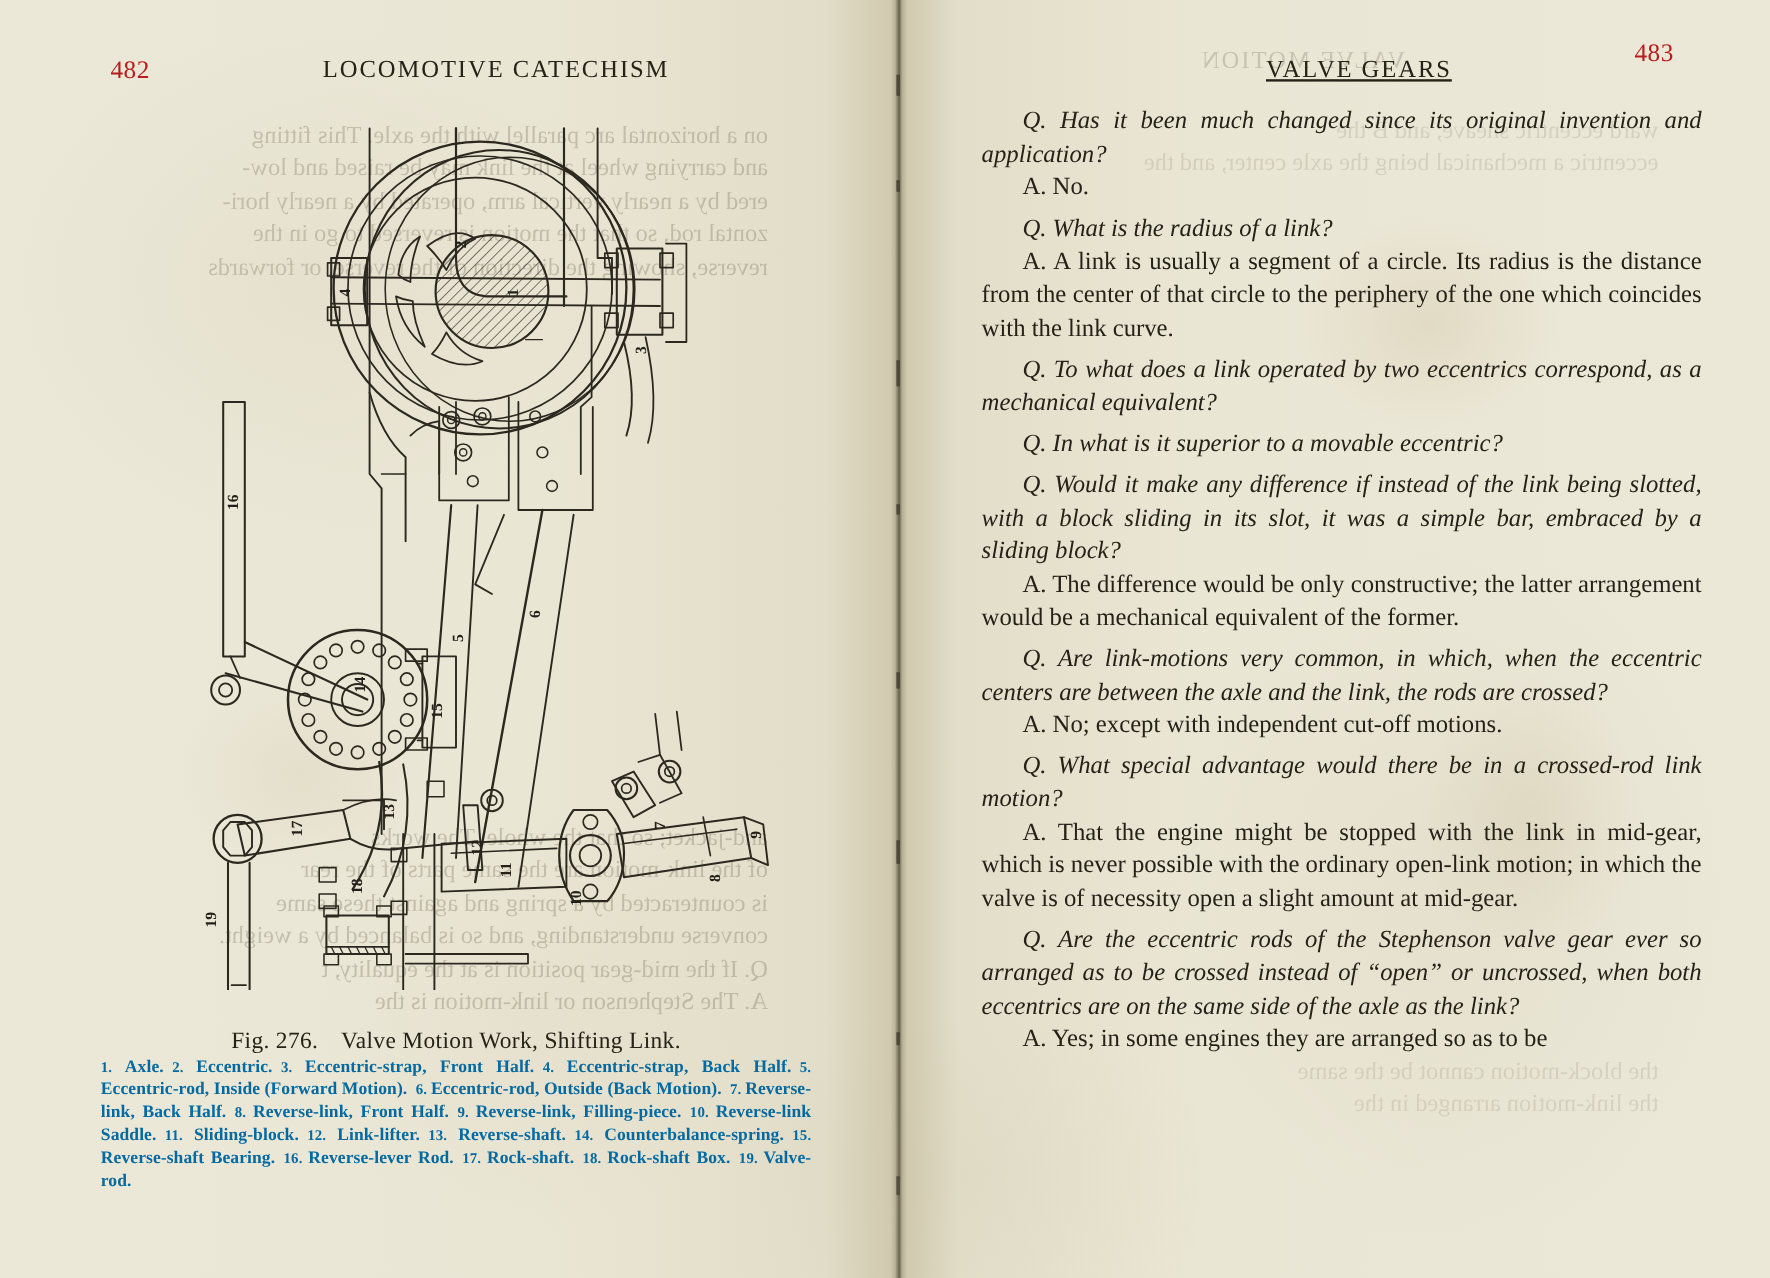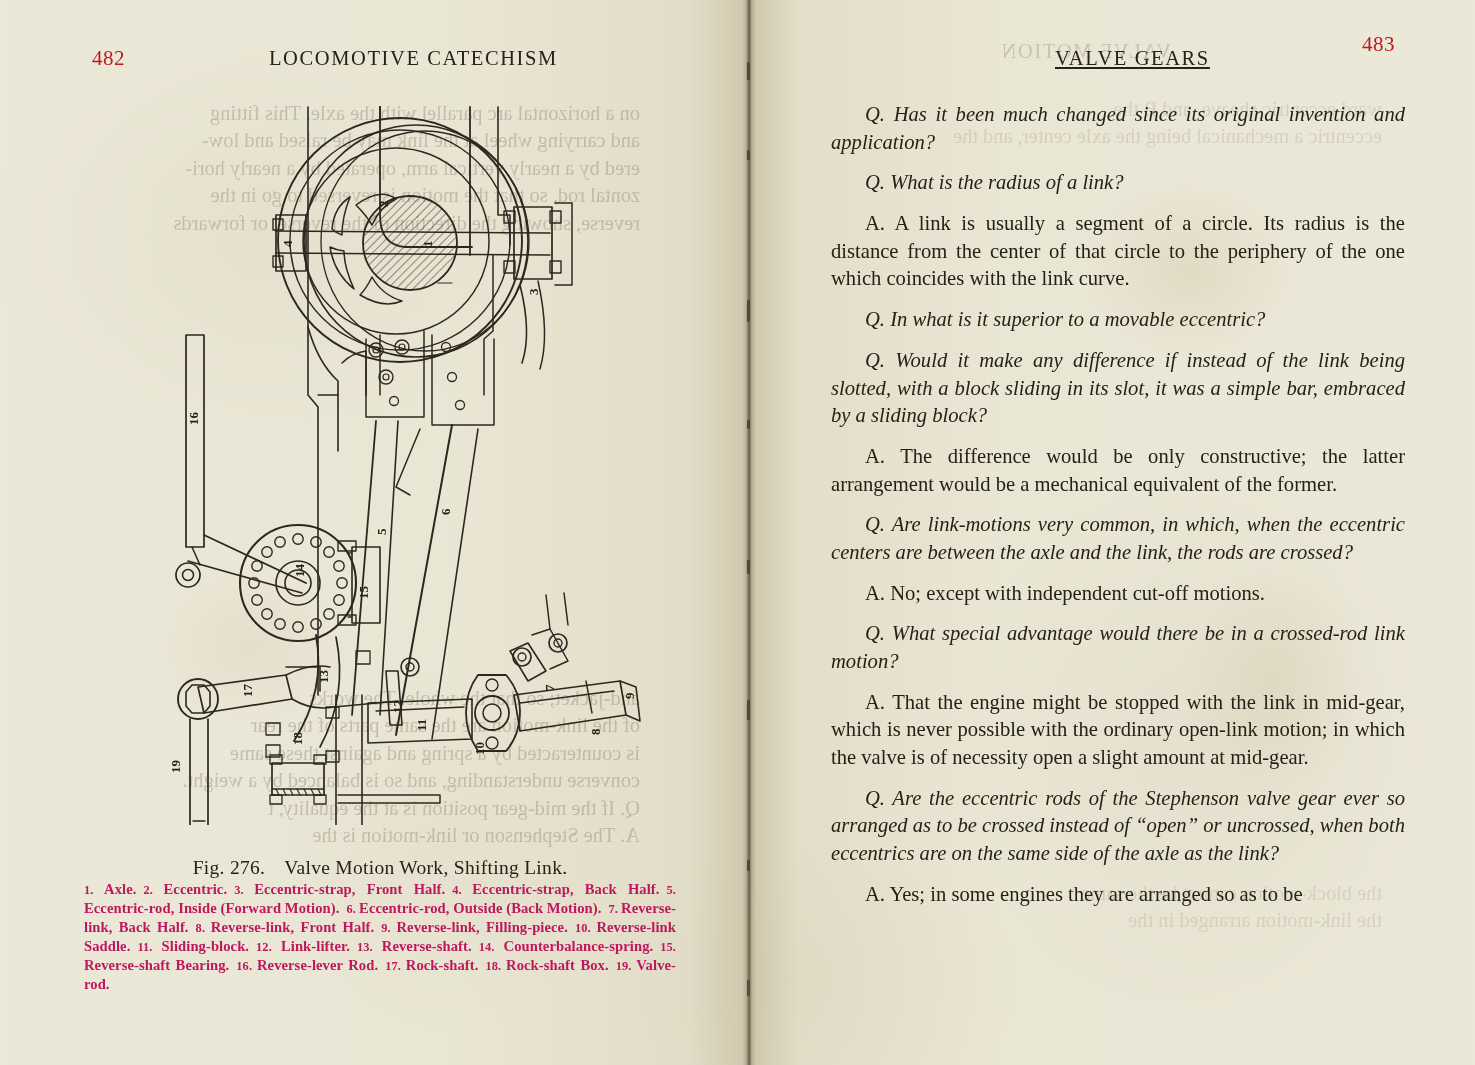--- a/index.html
+++ b/index.html
@@ -55,33 +55,33 @@
   
   #figure-area{position:absolute;left:80px;top:95px;width:600px;height:730px;z-index:4;}
   #figure-area svg{display:block;}
 
   #fig-caption{
     position:absolute;z-index:4;left:80px;top:845px;width:600px;
     text-align:center;font-size:19.5px;color:#262218;letter-spacing:.3px;margin-top:12px;
   }
   #fig-legend{
     position:absolute;z-index:4;left:84px;top:880px;width:592px;
-    font-size:14.6px;line-height:1.30;color:#be185d;
+    font-size:14.6px;line-height:1.30;color:#0369a1;
     text-align:justify;font-weight:bold;letter-spacing:.08px;
   }
   #fig-legend .num{font-size:12.4px;}
   #fig-legend .sp{display:inline-block;width:7px;}
 
   
   #col-right{
     position:absolute;z-index:4;left:818px;top:88px;width:600px;
     font-size:20.6px;line-height:1.345;color:#252118;
     text-align:justify;
   }
-  #col-right p{margin:13px;text-indent:34px;}
+  #col-right p{margin:0;text-indent:34px;}
   #col-right p.q{font-style:italic;}
   #col-right p.a{font-style:normal;}
   #col-right p.gap{margin-top:6.5px;}
 
   
   .bleed{
     position:absolute;z-index:1;
     transform:scaleX(-1);
     color:#6b6450;opacity:.30;
     font-size:20.4px;line-height:1.345;
@@ -353,22 +353,24 @@
   <div id="fig-caption">
     <span>Fig. 276.</span>
     <span style="display:inline-block;width:9px;"></span>
     <span>Valve Motion Work, Shifting Link.</span>
   </div>
 
   <div id="fig-legend"><span class="num">1. </span><span>Axle.</span><span class="sp"></span><span class="num">2. </span><span>Eccentric.</span><span class="sp"></span><span class="num">3. </span><span>Eccentric-strap, Front Half.</span><span class="sp"></span><span class="num">4. </span><span>Eccentric-strap, Back Half.</span><span class="sp"></span><span class="num">5. </span><span>Eccentric-rod, Inside (Forward Motion).</span><span class="sp"></span><span class="num">6. </span><span>Eccentric-rod, Outside (Back Motion).</span><span class="sp"></span><span class="num">7. </span><span>Reverse-link, Back Half.</span><span class="sp"></span><span class="num">8. </span><span>Reverse-link, Front Half.</span><span class="sp"></span><span class="num">9. </span><span>Reverse-link, Filling-piece.</span><span class="sp"></span><span class="num">10. </span><span>Reverse-link Saddle.</span><span class="sp"></span><span class="num">11. </span><span>Sliding-block.</span><span class="sp"></span><span class="num">12. </span><span>Link-lifter.</span><span class="sp"></span><span class="num">13. </span><span>Reverse-shaft.</span><span class="sp"></span><span class="num">14. </span><span>Counterbalance-spring.</span><span class="sp"></span><span class="num">15. </span><span>Reverse-shaft Bearing.</span><span class="sp"></span><span class="num">16. </span><span>Reverse-lever Rod.</span><span class="sp"></span><span class="num">17. </span><span>Rock-shaft.</span><span class="sp"></span><span class="num">18. </span><span>Rock-shaft Box.</span><span class="sp"></span><span class="num">19. </span><span>Valve-rod.</span></div>
 
   <div id="col-right">
       <p class="q">Q. Has it been much changed since its original invention and application?</p>
+      <p class="a">A. No.</p>
       <p class="q gap">Q. What is the radius of a link?</p>
       <p class="a">A. A link is usually a segment of a circle.  Its radius is the distance from the center of that circle to the periphery of the one which coincides with the link curve.</p>
+      <p class="q gap">Q. To what does a link operated by two eccentrics correspond, as a mechanical equivalent?</p>
       <p class="q gap">Q. In what is it superior to a movable eccentric?</p>
       <p class="q gap">Q. Would it make any difference if instead of the link being slotted, with a block sliding in its slot, it was a simple bar, embraced by a sliding block?</p>
       <p class="a">A. The difference would be only constructive; the latter arrangement would be a mechanical equivalent of the former.</p>
       <p class="q gap">Q. Are link-motions very common, in which, when the eccentric centers are between the axle and the link, the rods are crossed?</p>
       <p class="a">A. No; except with independent cut-off motions.</p>
       <p class="q gap">Q. What special advantage would there be in a crossed-rod link motion?</p>
       <p class="a">A. That the engine might be stopped with the link in mid-gear, which is never possible with the ordinary open-link motion; in which the valve is of necessity open a slight amount at mid-gear.</p>
       <p class="q gap">Q. Are the eccentric rods of the Stephenson valve gear ever so arranged as to be crossed instead of “open” or uncrossed, when both eccentrics are on the same side of the axle as the link?</p>
       <p class="a">A. Yes; in some engines they are arranged so as to be</p>
     </div>

